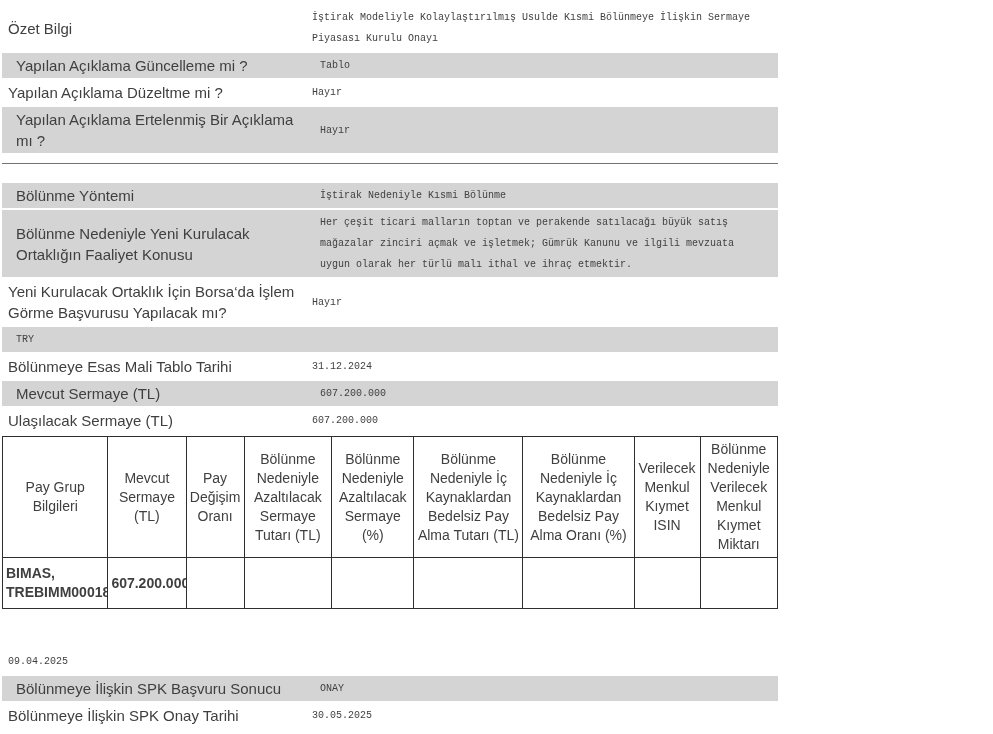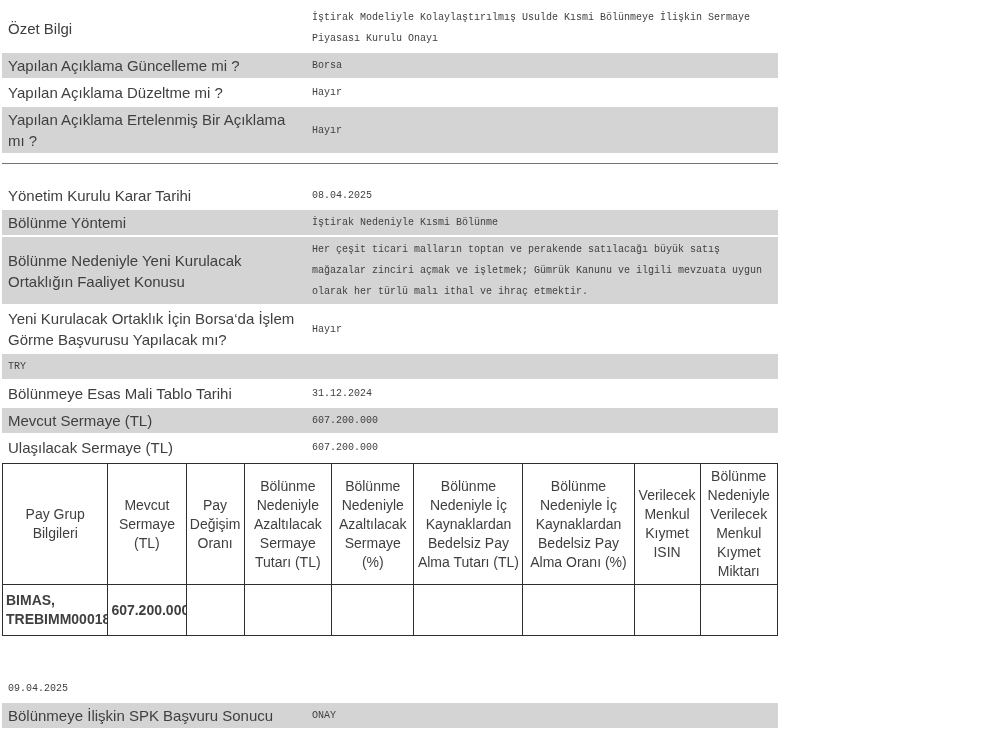--- a/index.html
+++ b/index.html
@@ -18,21 +18,21 @@
     background: #ffffff;
   }
   
   .kv-section { width: 100%; }
   .field-row {
     display: flex;
     align-items: stretch;
     margin-bottom: 2px;
     min-height: 21px;
   }
-  .field-row.shaded { background: #d4d4d4; }
+  .field-row.shaded { background: #d4d4d4; padding-left: 8px; }
   .field-label {
     flex: 0 0 290px;
     padding: 2px 8px 2px 6px;
     font-size: 15px;
     line-height: 21px;
     display: flex;
     align-items: center;
   }
   .field-value {
     flex: 1 1 auto;
@@ -93,39 +93,35 @@
 
 <div class="page">
 
   <div class="kv-section">
       <div class="field-row">
         <div class="field-label">Özet Bilgi</div>
         <div class="field-value">İştirak Modeliyle Kolaylaştırılmış Usulde Kısmi Bölünmeye İlişkin Sermaye Piyasası Kurulu Onayı</div>
       </div>
       <div class="field-row shaded">
         <div class="field-label">Yapılan Açıklama Güncelleme mi ?</div>
-        <div class="field-value">Borsa</div>
+        <div class="field-value">Tablo</div>
       </div>
       <div class="field-row">
         <div class="field-label">Yapılan Açıklama Düzeltme mi ?</div>
         <div class="field-value">Hayır</div>
       </div>
       <div class="field-row shaded">
         <div class="field-label">Yapılan Açıklama Ertelenmiş Bir Açıklama mı ?</div>
         <div class="field-value">Hayır</div>
       </div>
     </div>
 
   <div class="divider"></div>
 
   <div class="kv-section">
-      <div class="field-row">
-        <div class="field-label">Yönetim Kurulu Karar Tarihi</div>
-        <div class="field-value">08.04.2025</div>
-      </div>
       <div class="field-row shaded">
         <div class="field-label">Bölünme Yöntemi</div>
         <div class="field-value">İştirak Nedeniyle Kısmi Bölünme</div>
       </div>
       <div class="field-row shaded">
         <div class="field-label">Bölünme Nedeniyle Yeni Kurulacak Ortaklığın Faaliyet Konusu</div>
         <div class="field-value">Her çeşit ticari malların toptan ve perakende satılacağı büyük satış mağazalar zinciri açmak ve işletmek; Gümrük Kanunu ve ilgili mevzuata uygun olarak her türlü malı ithal ve ihraç etmektir.</div>
       </div>
       <div class="field-row">
         <div class="field-label">Yeni Kurulacak Ortaklık İçin Borsa‘da İşlem Görme Başvurusu Yapılacak mı?</div>

